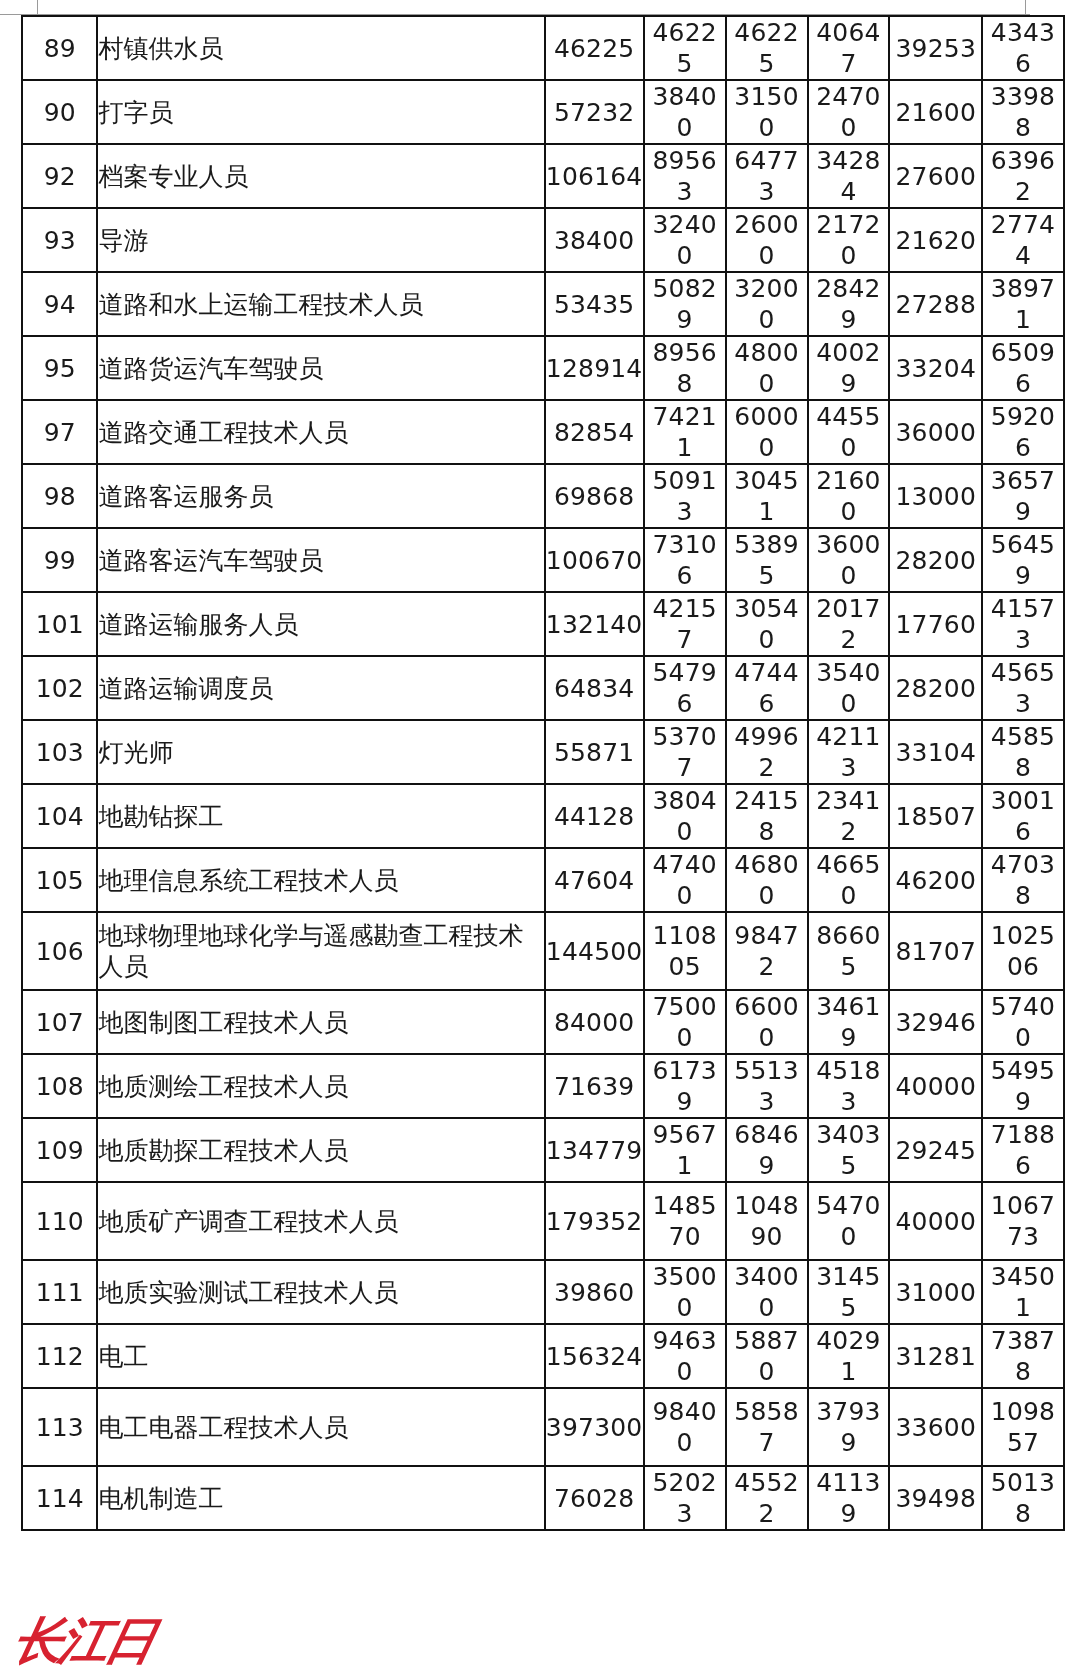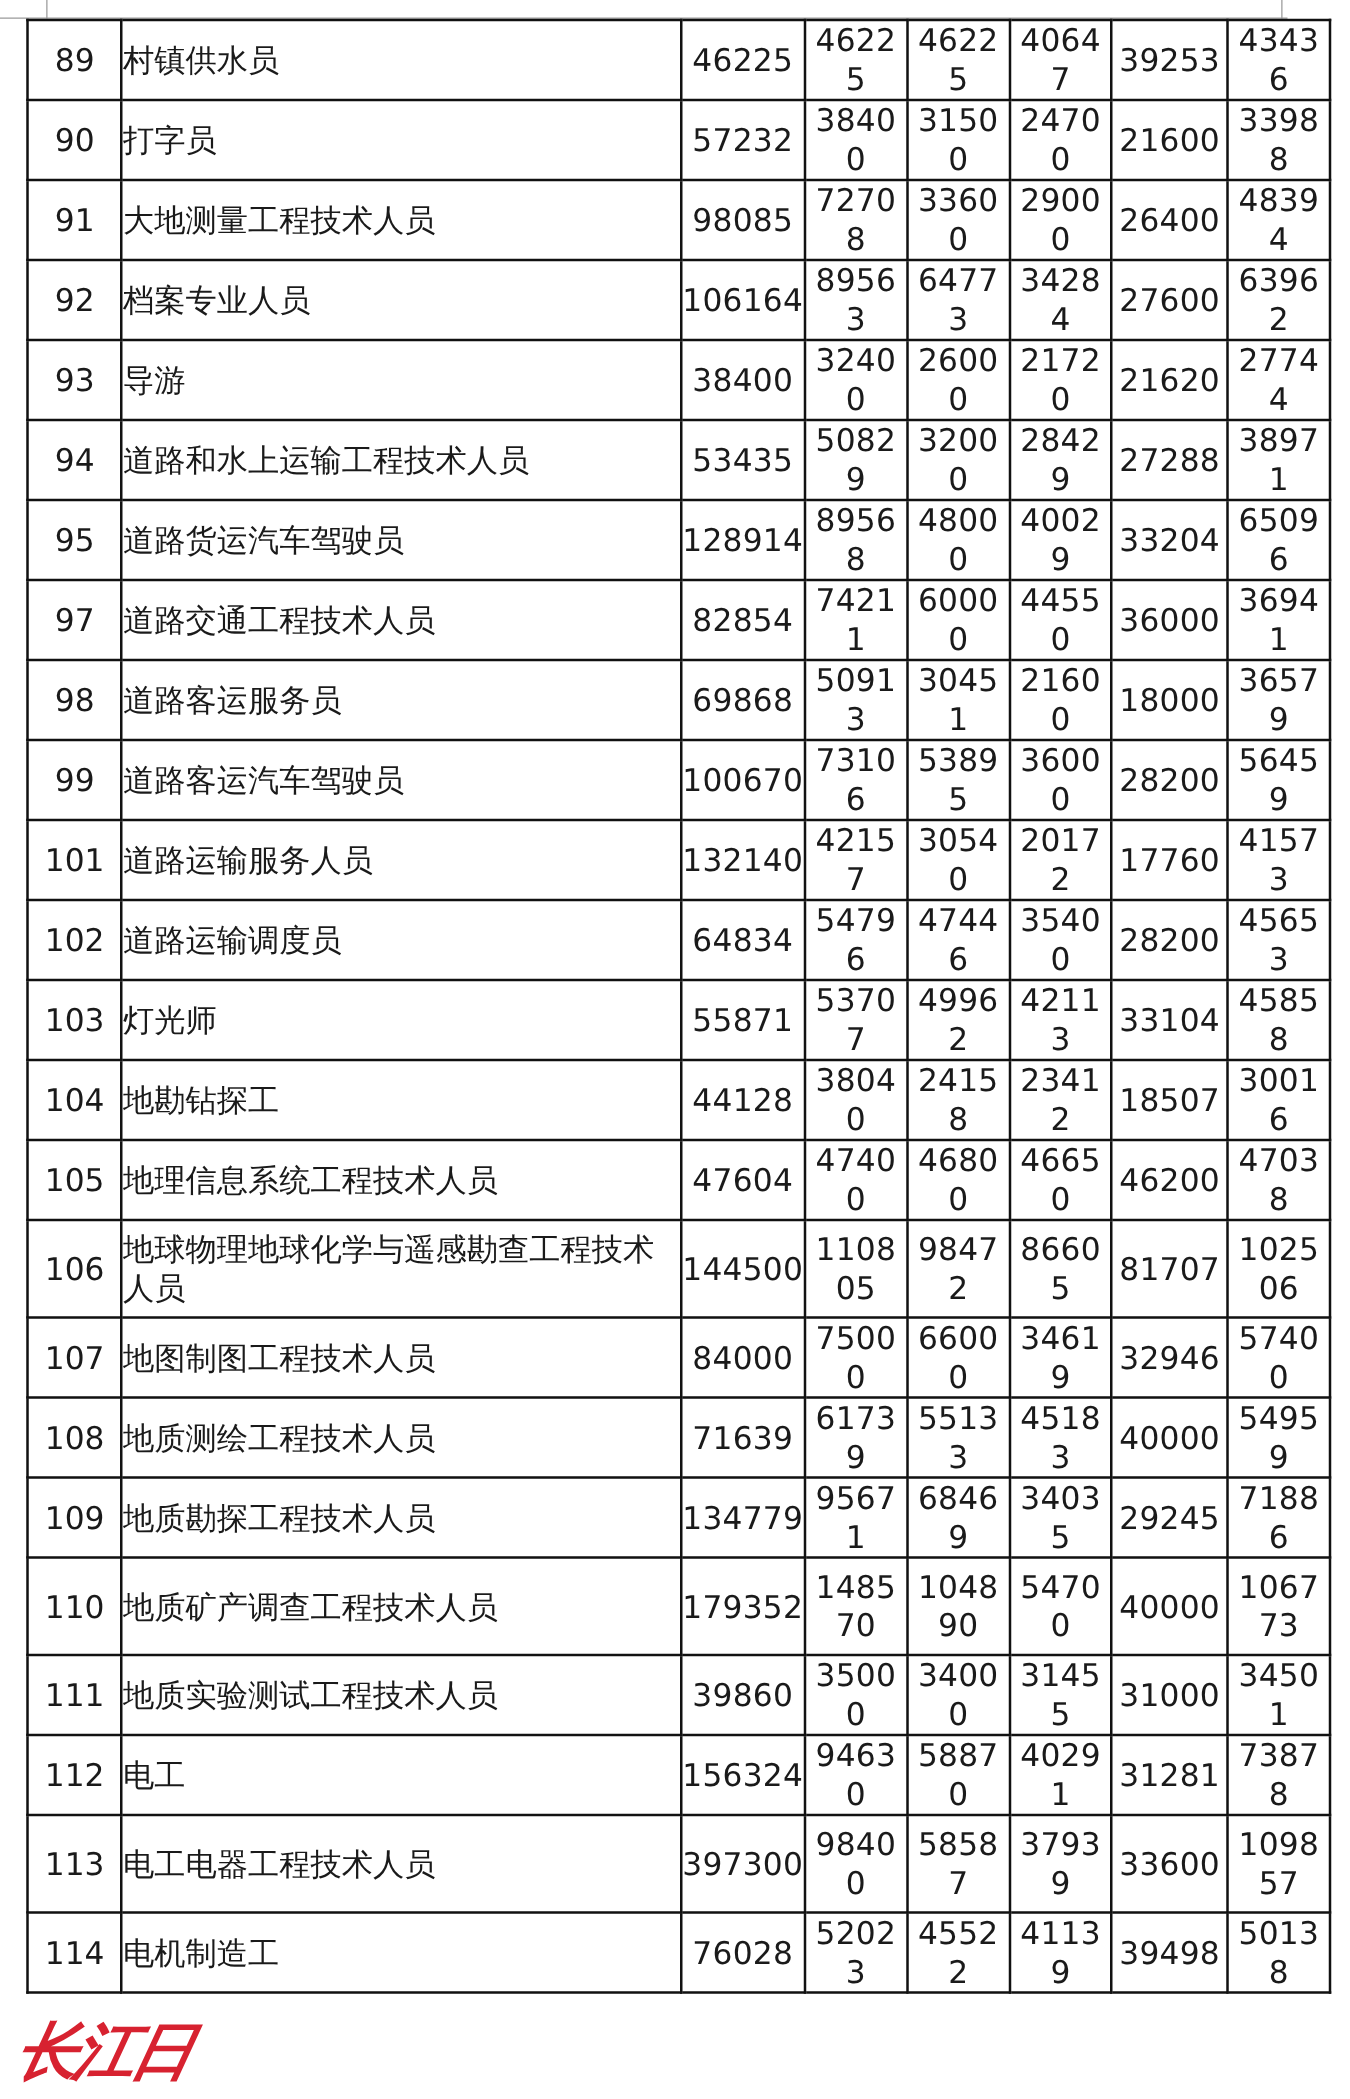--- a/index.html
+++ b/index.html
@@ -51,30 +51,20 @@
         <td class="c-idx">90</td>
         <td class="c-name">打字员</td>
         <td class="c-num c-n1">57232</td>
         <td class="c-num c-n2">38400</td>
         <td class="c-num c-n3">31500</td>
         <td class="c-num c-n4">24700</td>
         <td class="c-num c-n5">21600</td>
         <td class="c-num c-n6">33988</td>
       </tr>
       <tr class="r1">
-        <td class="c-idx">91</td>
-        <td class="c-name">大地测量工程技术人员</td>
-        <td class="c-num c-n1">98085</td>
-        <td class="c-num c-n2">72708</td>
-        <td class="c-num c-n3">33600</td>
-        <td class="c-num c-n4">29000</td>
-        <td class="c-num c-n5">26400</td>
-        <td class="c-num c-n6">48394</td>
-      </tr>
-      <tr class="r1">
         <td class="c-idx">92</td>
         <td class="c-name">档案专业人员</td>
         <td class="c-num c-n1">106164</td>
         <td class="c-num c-n2">89563</td>
         <td class="c-num c-n3">64773</td>
         <td class="c-num c-n4">34284</td>
         <td class="c-num c-n5">27600</td>
         <td class="c-num c-n6">63962</td>
       </tr>
       <tr class="r1">
@@ -108,30 +98,30 @@
         <td class="c-num c-n6">65096</td>
       </tr>
       <tr class="r1">
         <td class="c-idx">97</td>
         <td class="c-name">道路交通工程技术人员</td>
         <td class="c-num c-n1">82854</td>
         <td class="c-num c-n2">74211</td>
         <td class="c-num c-n3">60000</td>
         <td class="c-num c-n4">44550</td>
         <td class="c-num c-n5">36000</td>
-        <td class="c-num c-n6">36941</td>
+        <td class="c-num c-n6">59206</td>
       </tr>
       <tr class="r1">
         <td class="c-idx">98</td>
         <td class="c-name">道路客运服务员</td>
         <td class="c-num c-n1">69868</td>
         <td class="c-num c-n2">50913</td>
         <td class="c-num c-n3">30451</td>
         <td class="c-num c-n4">21600</td>
-        <td class="c-num c-n5">18000</td>
+        <td class="c-num c-n5">13000</td>
         <td class="c-num c-n6">36579</td>
       </tr>
       <tr class="r1">
         <td class="c-idx">99</td>
         <td class="c-name">道路客运汽车驾驶员</td>
         <td class="c-num c-n1">100670</td>
         <td class="c-num c-n2">73106</td>
         <td class="c-num c-n3">53895</td>
         <td class="c-num c-n4">36000</td>
         <td class="c-num c-n5">28200</td>

